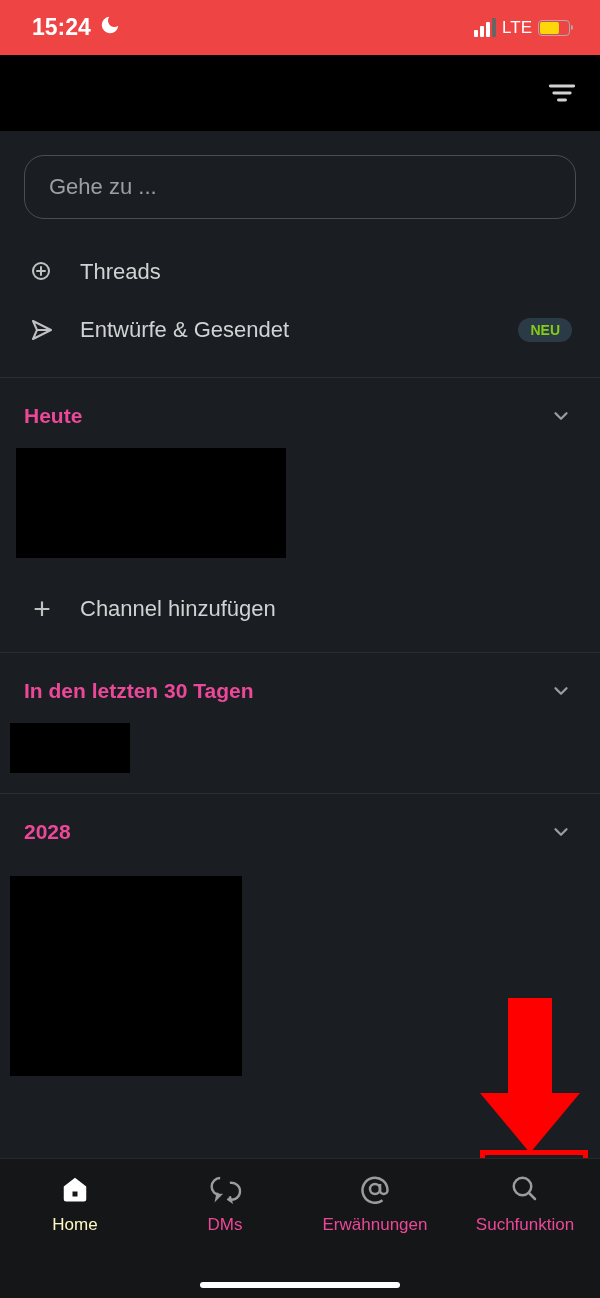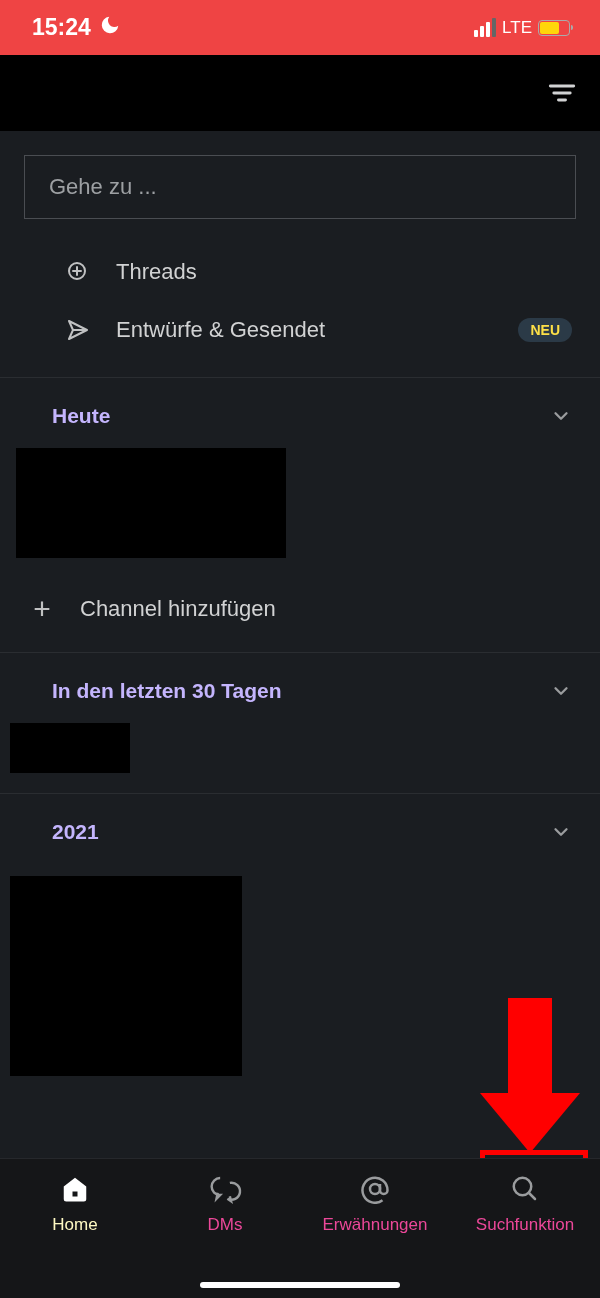--- a/index.html
+++ b/index.html
@@ -87,58 +87,57 @@
       width: 420px;
       height: 54px;
       background: #000;
     }
     .filter-icon svg { display:block; }
     .content { background: #1a1d21; }
     .search-wrap { padding: 24px 24px 24px 24px; }
     .search-box {
       height: 64px;
       border: 1.5px solid #4a4d52;
-      border-radius: 0;
+      border-radius: 20px;
       display: flex;
       align-items: center;
       padding: 0 24px;
       color: #9da0a3;
       font-size: 22px;
     }
-    .nav-list { padding: 0 0 18px 0; margin-left: 36px; }
+    .nav-list { padding: 0 0 18px 0; }
     .nav-row {
       display: flex;
       align-items: center;
       gap: 24px;
       padding: 16px 28px;
       font-size: 22px;
       color: #d1d2d3;
     }
     .nav-row .icon { width: 28px; display:flex; justify-content:center; }
     .nav-row .spacer { flex: 1; }
     .badge {
       background: #2b3a47;
-      color: #fde047;
+      color: #84cc16;
       font-size: 14px;
       font-weight: 600;
       padding: 4px 12px;
       border-radius: 14px;
     }
     .section {
       border-top: 1px solid #2a2d31;
     }
     .section-header {
       display: flex;
       align-items: center;
       justify-content: space-between;
       padding: 26px 28px 20px 24px;
       font-size: 21px;
       font-weight: 700;
-      color: #c4b5fd;
-      margin-left: 28px;
+      color: #ec4899;
     }
     .chevron svg { display:block; }
     .redact-1 { width: 270px; height: 110px; background:#000; margin-left:16px; margin-bottom: 20px; }
     .redact-2 { width: 120px; height: 50px; background:#000; margin-left:10px; margin-bottom: 20px; }
     .redact-3 { width: 232px; height: 200px; background:#000; margin-left:10px; margin-top: 12px; }
     .add-row {
       display:flex;
       align-items:center;
       gap: 24px;
       padding: 16px 28px 28px 28px;
@@ -300,21 +299,21 @@
         <svg width="22" height="22" viewBox="0 0 24 24" fill="none" stroke="#9a9c9e" stroke-width="2.5" stroke-linecap="round" stroke-linejoin="round">
             <polyline points="6 9 12 15 18 9"></polyline>
           </svg>
       </span>
     </div>
     <div class="redact-2"></div>
   </div>
 
   <div class="section">
     <div class="section-header">
-      <span>2021</span>
+      <span>2028</span>
       <span class="chevron">
         <svg width="22" height="22" viewBox="0 0 24 24" fill="none" stroke="#9a9c9e" stroke-width="2.5" stroke-linecap="round" stroke-linejoin="round">
             <polyline points="6 9 12 15 18 9"></polyline>
           </svg>
       </span>
     </div>
     <div class="redact-3"></div>
   </div>
 </div>
 

